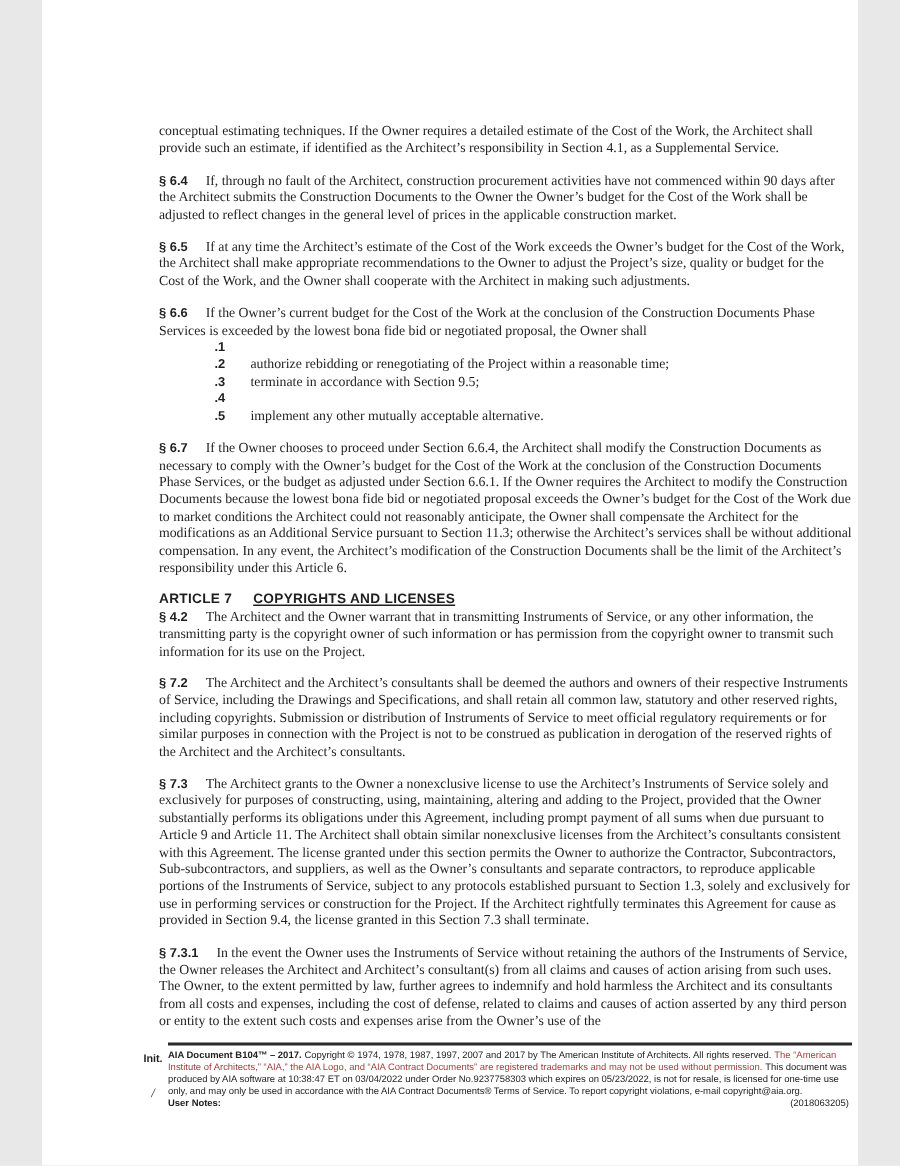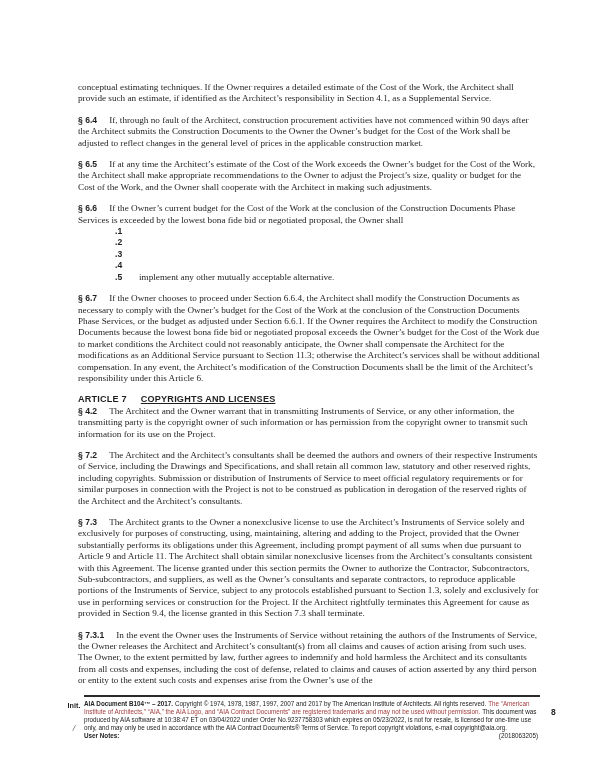--- a/index.html
+++ b/index.html
@@ -1,18 +1,18 @@
 <!DOCTYPE html>
 <html><head>
 <meta charset="utf-8">
 <style>
   html,body{margin:0;padding:0;background:#e8e8e8;}
   .page{
     position:relative;
-    width:600px;height:777px;
+    width:544px;height:777px;
     margin:0 auto;
     background:#ffffff;
     font-family:"Liberation Serif","DejaVu Serif",serif;
     color:#1f1f1f;
     overflow:hidden;
   }
   .content{
     position:absolute;
     left:78px;top:82px;width:462px;
     font-size:9.2px;
@@ -93,23 +93,25 @@
     <p class="para"><span class="slabel">§ 6.5</span><span>If at any time the Architect’s estimate of the Cost of the Work exceeds the Owner’s budget for the Cost of the Work, the Architect shall make appropriate recommendations to the Owner to adjust the Project’s size, quality or budget for the Cost of the Work, and the Owner shall cooperate with the Architect in making such adjustments.</span></p>
 
     <p class="para" style="margin-bottom:0;"><span class="slabel">§ 6.6</span><span>If the Owner’s current budget for the Cost of the Work at the conclusion of the Construction Documents Phase Services is exceeded by the lowest bona fide bid or negotiated proposal, the Owner shall</span></p>
 
     <div class="clause-list">
       <div class="clause">
         <span class="cnum">.1</span>
       </div>
       <div class="clause">
         <span class="cnum">.2</span>
+        <span class="ctext">authorize rebidding or renegotiating of the Project within a reasonable time;</span>
       </div>
       <div class="clause">
         <span class="cnum">.3</span>
+        <span class="ctext">terminate in accordance with Section 9.5;</span>
       </div>
       <div class="clause">
         <span class="cnum">.4</span>
       </div>
       <div class="clause">
         <span class="cnum">.5</span>
         <span class="ctext">implement any other mutually acceptable alternative.</span>
       </div>
     </div>
 

